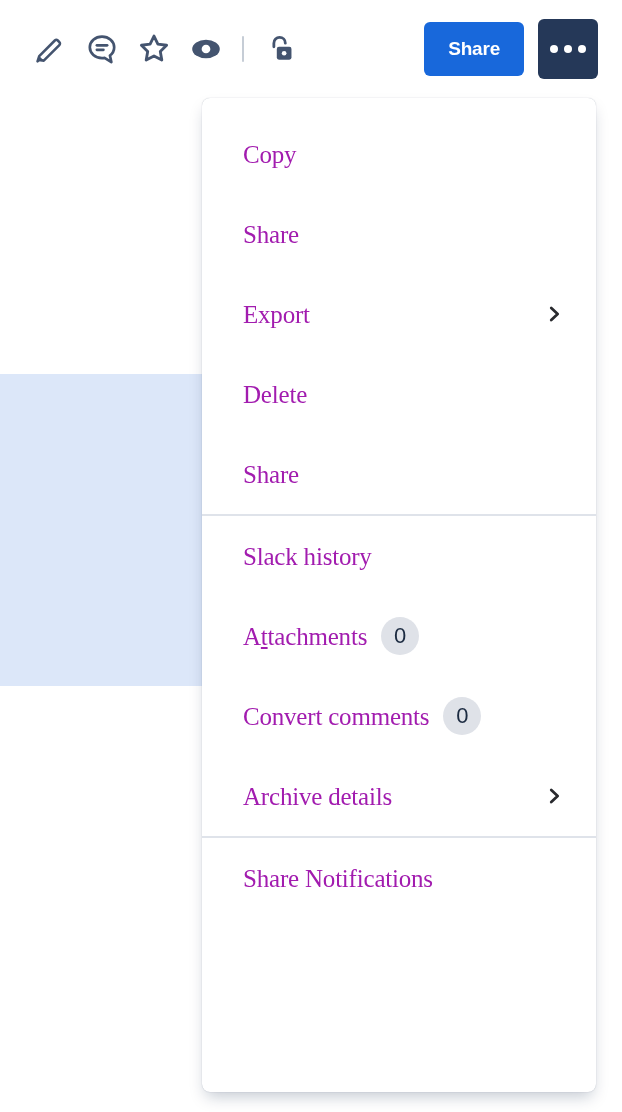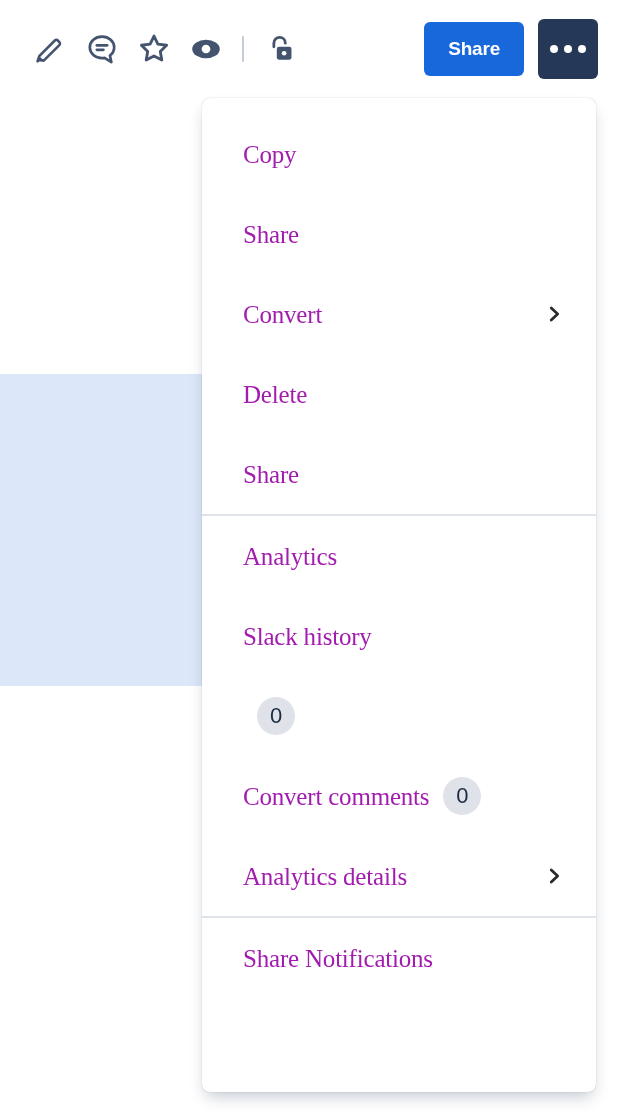--- a/index.html
+++ b/index.html
@@ -239,51 +239,49 @@
 
   <div class="menu" id="menu">
       <div class="menu-group first">
         <div class="menu-item">
           <span class="menu-label">Copy</span>
         </div>
         <div class="menu-item">
           <span class="menu-label">Share</span>
         </div>
         <div class="menu-item">
-          <span class="menu-label">Convert</span>
+          <span class="menu-label">Export</span>
           <span class="menu-chevron">
             <svg width="22" height="22" viewBox="0 0 24 24" fill="none">
               <path d="M9 5.5 L16 12 L9 18.5" stroke="#292A2E" stroke-width="3" stroke-linecap="round" stroke-linejoin="round"></path>
             </svg>
           </span>
         </div>
         <div class="menu-item">
           <span class="menu-label">Delete</span>
         </div>
         <div class="menu-item">
           <span class="menu-label">Share</span>
         </div>
       </div>
       <div class="menu-divider" style="background: rgb(223, 227, 234);"></div>
       <div class="menu-group">
         <div class="menu-item">
-          <span class="menu-label">Analytics</span>
-        </div>
-        <div class="menu-item">
           <span class="menu-label">Slack history</span>
         </div>
         <div class="menu-item">
+          <span class="menu-label">A<u>t</u>tachments</span>
           <span class="menu-badge" style="background: rgb(223, 226, 232); color: rgb(28, 43, 65);">0</span>
         </div>
         <div class="menu-item">
           <span class="menu-label">Convert comments</span>
           <span class="menu-badge" style="background: rgb(223, 226, 232); color: rgb(28, 43, 65);">0</span>
         </div>
         <div class="menu-item">
-          <span class="menu-label">Analytics details</span>
+          <span class="menu-label">Archive details</span>
           <span class="menu-chevron">
             <svg width="22" height="22" viewBox="0 0 24 24" fill="none">
               <path d="M9 5.5 L16 12 L9 18.5" stroke="#292A2E" stroke-width="3" stroke-linecap="round" stroke-linejoin="round"></path>
             </svg>
           </span>
         </div>
       </div>
       <div class="menu-divider" style="background: rgb(223, 227, 234);"></div>
       <div class="menu-group">
         <div class="menu-item">

